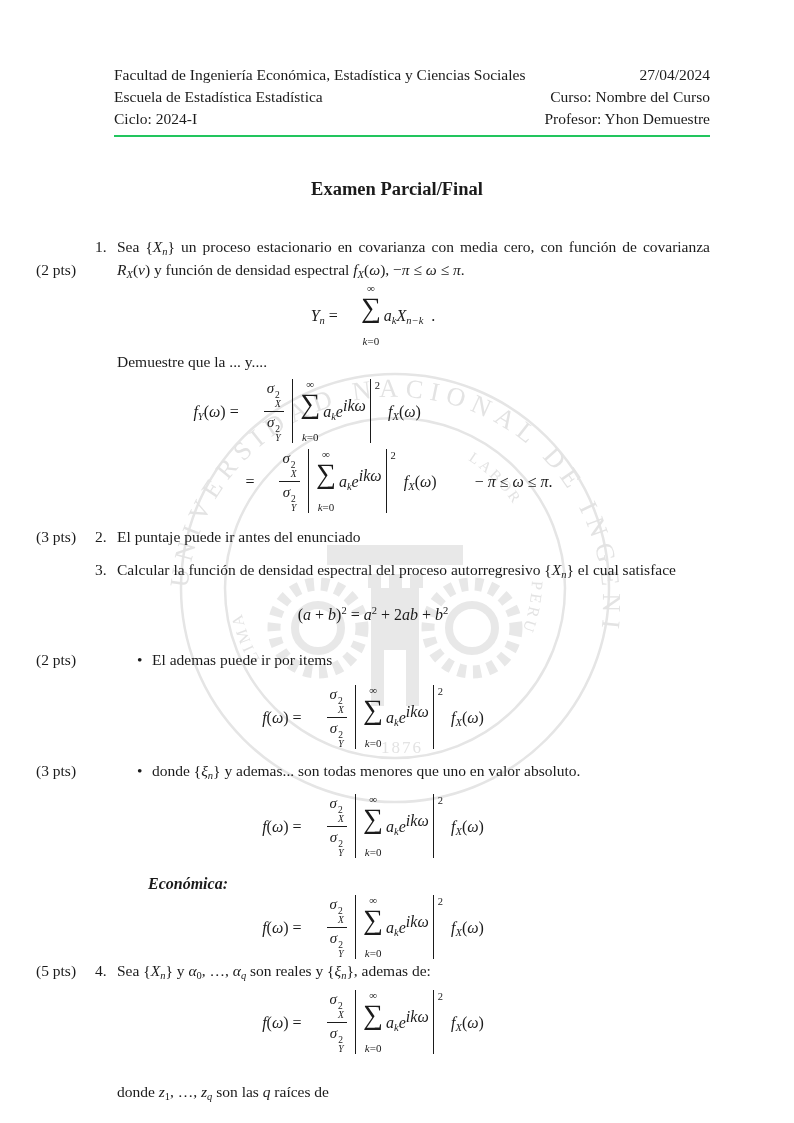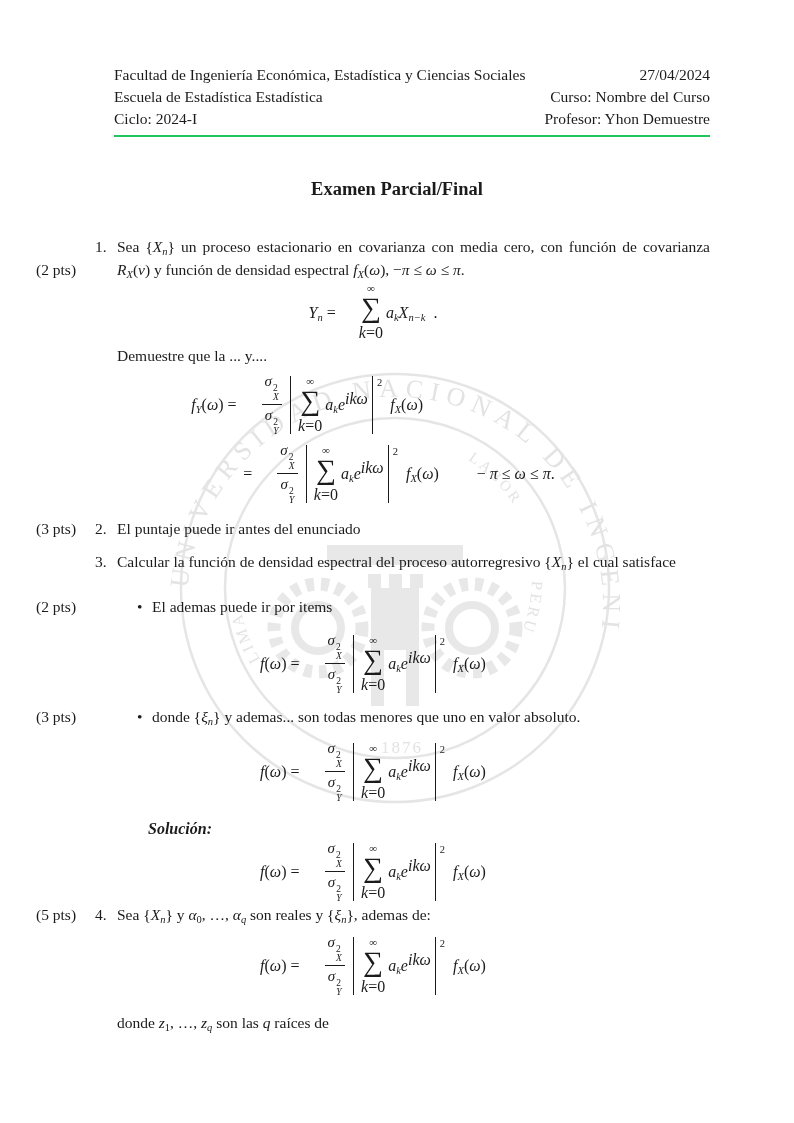--- a/index.html
+++ b/index.html
@@ -36,21 +36,21 @@
   .eq{display:flex;justify-content:center;align-items:center;font-size:16px;line-height:23px;}
   .eq .lhs{margin-right:20px;}
   .frac{display:inline-flex;flex-direction:column;align-items:center;font-size:15px;line-height:17px;margin:0 5px;}
   .frac .num{padding:0 3px 2px 3px;border-bottom:1.2px solid #1b1b1b;}
   .frac .den{padding:2px 3px 0 3px;}
   .stk{display:inline-flex;flex-direction:column;align-items:flex-start;font-size:9.5px;line-height:9px;vertical-align:-5px;margin-left:1px;}
   .stk .s-sup{font-style:normal;}
   .sum{display:inline-flex;flex-direction:column;align-items:center;line-height:1;margin:0 3px;}
   .sum .top{font-size:11px;margin-bottom:1px;}
   .sum .op{font-size:28px;line-height:26px;}
-  .sum .bot{font-size:16px;margin-top:4px;}
+  .sum .bot{font-size:11px;margin-top:15px;}
   .absgrp{display:inline-flex;align-items:center;position:relative;margin:0 3px;}
   .bar{align-self:stretch;width:1.3px;background:#1b1b1b;}
   .bar-l{margin-right:4px;}
   .bar-r{margin-left:4px;}
   .absgrp .sq{position:absolute;right:-9px;top:-5px;font-size:10.5px;}
   .eq .rhs{margin-left:14px;}
   .eq .tail{margin-left:38px;}
   .eq .tail:empty{display:none;}
   .term sup{font-size:16px;}
 
@@ -67,21 +67,21 @@
   .m-q2{margin-top:12px;}
   .m-q3{margin-top:10px;}
   .m-ab{margin-top:22px;}
   .m-b1{margin-top:22px;}
   .m-f1{margin-top:14px;}
   .m-b2{margin-top:10px;}
   .m-f2{margin-top:12px;}
   .m-f3{margin-top:0px;}
   .m-q4{}
   .m-f4{margin-top:8px;}
-  .m-donde{margin-top:14px;}
+  .m-donde{margin-top:26px;}
 </style>
 </head>
 <body>
 
 <div class="page">
 
   <svg class="wm" viewBox="0 0 794 1123" aria-hidden="true">
     <g fill="none" stroke="#e5e5e5" stroke-width="2.5">
       <circle cx="395" cy="588" r="214"></circle>
       <circle cx="395" cy="588" r="170"></circle>
@@ -228,20 +228,23 @@
       </div>
 
       <div class="row m-q3">
         <span class="pts"></span>
         <div class="tcol enum just">
           <span class="num">3.</span>
           <span>Calcular la función de densidad espectral del proceso autorregresivo {<i>X<sub>n</sub></i>} el cual satisface</span>
         </div>
       </div>
 
+      <div class="eq simple-eq m-ab">
+        <span>(<i>a</i> + <i>b</i>)<sup>2</sup> = <i>a</i><sup>2</sup> + 2<i>ab</i> + <i>b</i><sup>2</sup></span>
+      </div>
 
       <div class="row m-b1">
         <span class="pts">(2 pts)</span>
         <div class="tcol blt-line">
           <span class="blt">•</span>
           <span>El ademas puede ir por items</span>
         </div>
       </div>
 
       <div class="eq m-f1">
@@ -299,21 +302,21 @@
       <span class="bot"><i>k</i>=0</span>
     </span>
     <span class="term"><i>a<sub>k</sub></i><i>e</i><sup><i>ikω</i></sup></span>
     <span class="bar bar-r"></span>
     <span class="sq">2</span>
   </span>
   <span class="rhs"><i>f<sub>X</sub></i>(<i>ω</i>)</span>
 
 </div>
 
-      <p class="sol">Solución:</p>
+      <p class="sol">Económica:</p>
 
       <div class="eq m-f3">
   <span class="lhs"><i>f</i>(<i>ω</i>) =</span>
   <span class="frac">
     <span class="num"><i>σ</i><span class="stk">
                 <span class="s-sup">2</span>
                 <i>X</i>
               </span></span>
     <span class="den"><i>σ</i><span class="stk">
                 <span class="s-sup">2</span>

